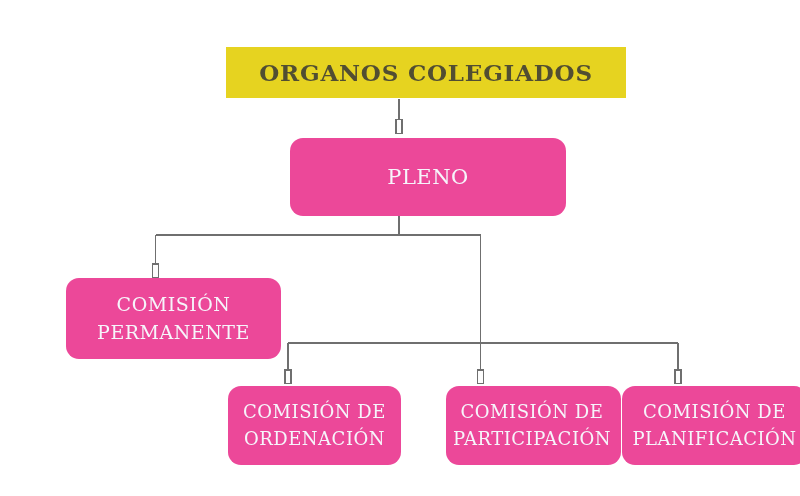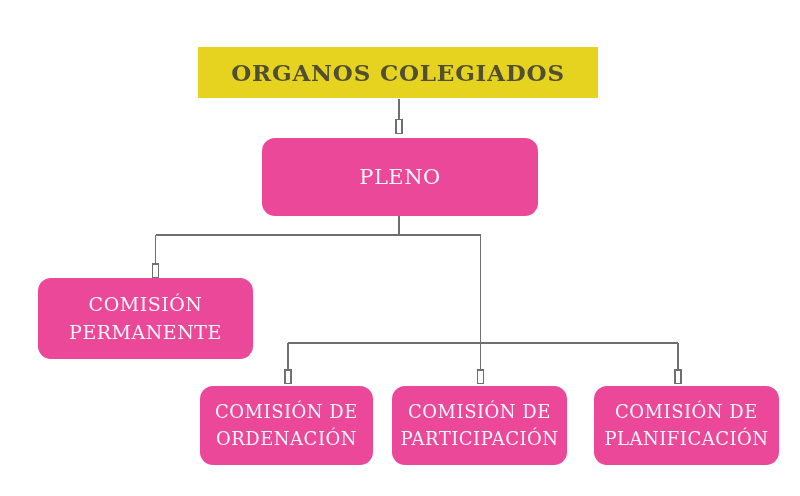--- a/index.html
+++ b/index.html
@@ -23,20 +23,21 @@
     height: 496px;
     pointer-events: none;
   }
   .node {
     position: absolute;
     display: flex;
     align-items: center;
     justify-content: center;
     text-align: center;
     box-sizing: border-box;
+    margin-left: 28px;
   }
   .node-root {
     left: 198px;
     top: 47px;
     width: 400px;
     height: 51px;
     background: #e6d320;
     color: #514e32;
     font-size: 23px;
     font-weight: 700;
@@ -62,23 +63,24 @@
     width: 215px;
     height: 81px;
     font-size: 19px;
     padding: 7px 12px;
   }
   .node-bottom {
     top: 386px;
     height: 79px;
     font-size: 18px;
     padding: 0 10px;
+    justify-content: flex-end;
   }
   .node-ordenacion     { left: 200px; width: 173px; }
-  .node-participacion  { left: 392px; width: 175px; }
+  .node-participacion  { left: 418px; width: 175px; }
   .node-planificacion  { left: 594px; width: 185px; }
 </style>
 </head>
 <body>
 
 <div class="canvas">
 
   <svg class="connector-layer" viewBox="0 0 800 496" shape-rendering="crispEdges">
 
     <line x1="399" y1="99" x2="399" y2="120" stroke="#6f6f6f" stroke-width="1.4"></line>

